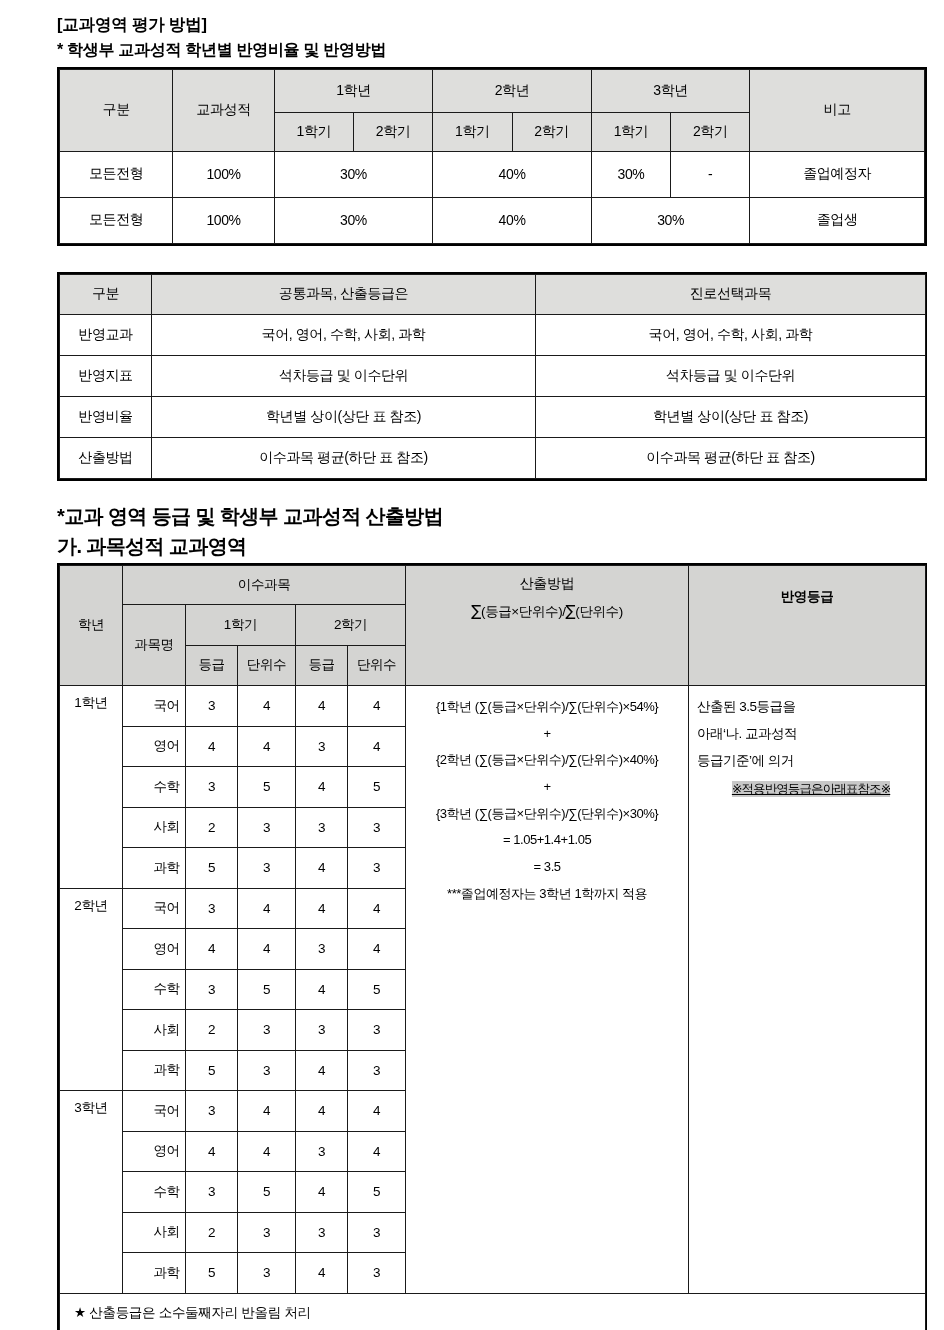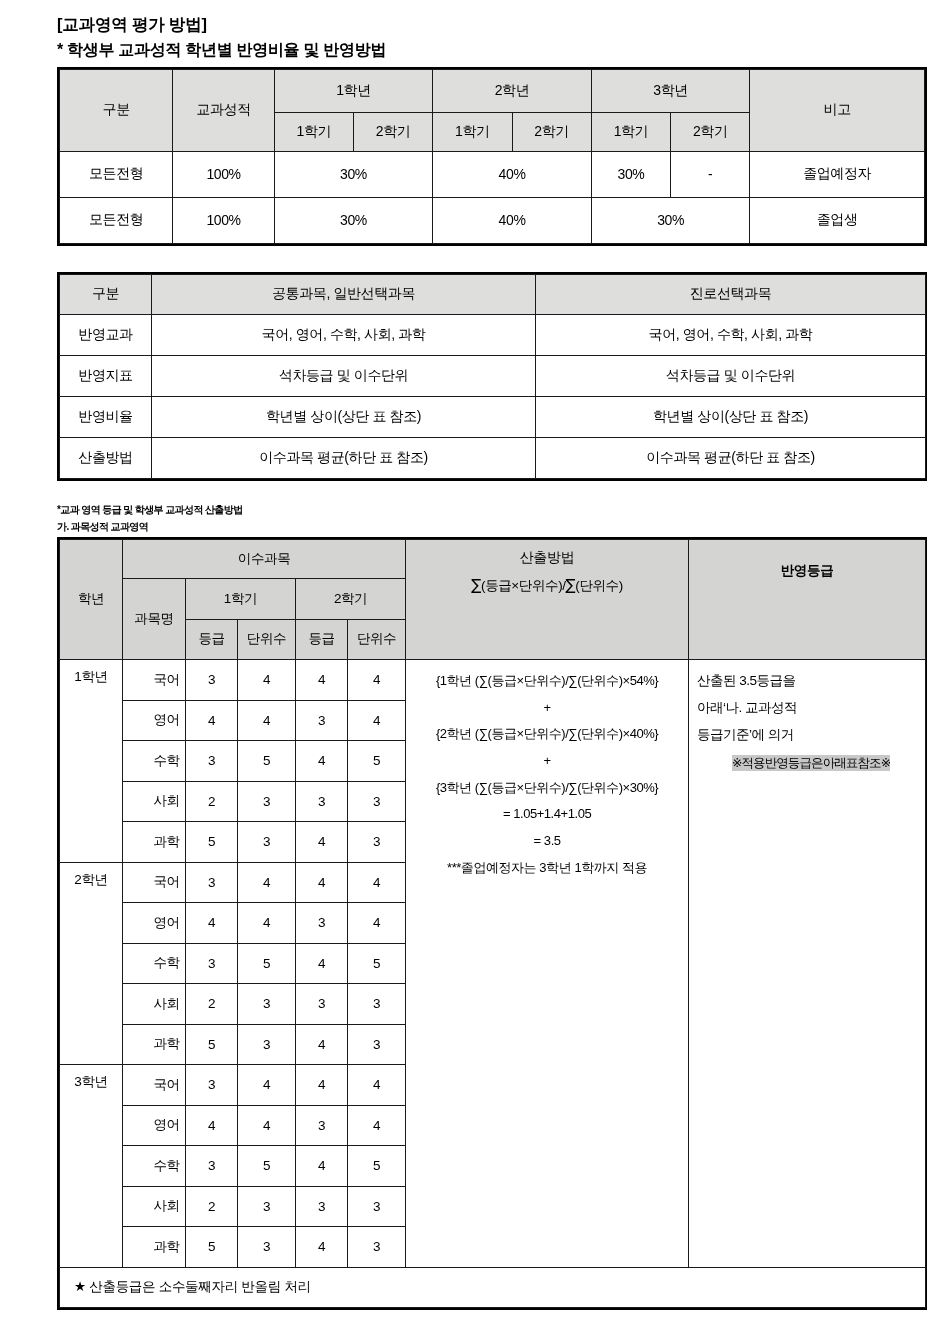--- a/index.html
+++ b/index.html
@@ -31,21 +31,21 @@
     line-height: 1.25;
   }
   .h-sub {
     font-size: 16px;
     font-weight: bold;
     letter-spacing: -0.3px;
     margin: 0 0 7px 0;
     line-height: 1.25;
   }
   .h-sub2 {
-    font-size: 10px;
+    font-size: 20px;
     font-weight: bold;
     letter-spacing: -0.6px;
     margin: 0 0 4px 0;
     line-height: 1.3;
   }
   .gap-a { height: 26px; }
   .gap-b { height: 22px; }
 
   
   table {
@@ -136,20 +136,21 @@
     font-size: 13.5px;
     letter-spacing: -0.5px;
     margin-bottom: 13px;
     white-space: nowrap;
   }
   .grade-cell .gl.hl {
     display: block;
     text-align: center;
     margin-bottom: 16px;
     margin-left: 6px;
+    text-decoration: underline;
   }
   .grade-cell .gl.hl span {
     background: #c8c8c8;
     font-size: 12.5px;
     letter-spacing: -0.9px;
     padding: 1px 0;
   }
 
   
   .note-cell {
@@ -248,21 +249,21 @@
   <div class="tbl-outer">
   <table id="table-subjects">
     <colgroup>
       <col style="width:92px">
           <col style="width:384px">
           <col style="width:390px">
     </colgroup>
     <tbody>
       <tr class="r-head">
         <td class="hd">구분</td>
-        <td class="hd">공통과목, 일반선택과목</td>
+        <td class="hd">공통과목, 산출등급은</td>
         <td class="hd">진로선택과목</td>
       </tr>
       <tr>
         <td>반영교과</td>
         <td>국어, 영어, 수학, 사회, 과학</td>
         <td>국어, 영어, 수학, 사회, 과학</td>
       </tr>
       <tr>
         <td>반영지표</td>
         <td>석차등급 및 이수단위</td>

